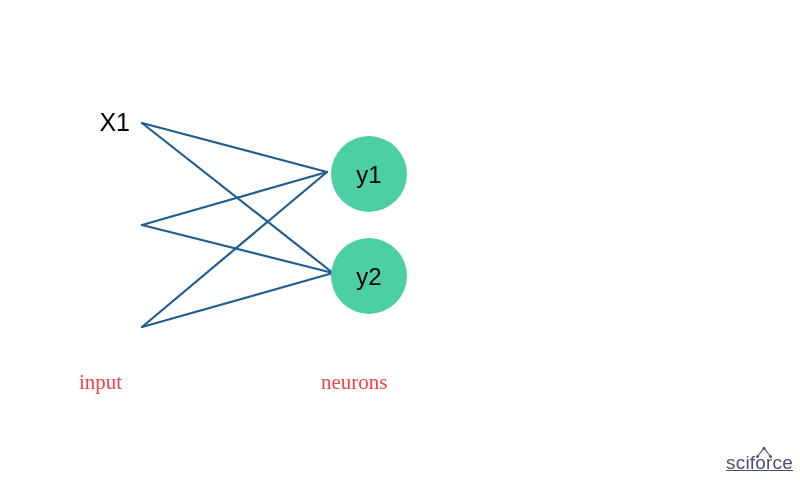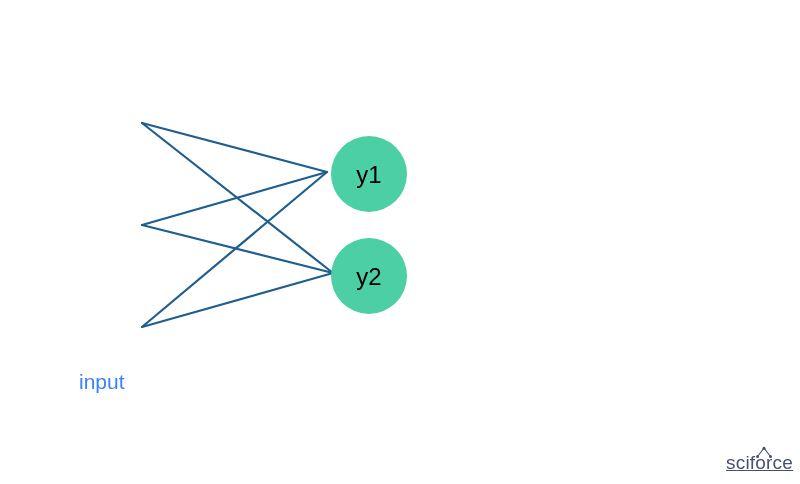--- a/index.html
+++ b/index.html
@@ -38,22 +38,22 @@
     text-align: right;
     width: 60px;
   }
   #input-label-x1 { left: 70px; top: 108px; }
   #input-label-x2 { left: 70px; top: 210px; }
   #input-label-x3 { left: 70px; top: 312px; }
 
   .column-caption {
     position: absolute;
     font-size: 21px;
-    font-family: Liberation Sans, sans-serif;
-    color: #3b82f6;
+    font-family: Liberation Serif, serif;
+    color: #ef4444;
     white-space: nowrap;
   }
   #caption-input { left: 79px; top: 370px; }
   #caption-neurons { left: 321px; top: 370px; }
 
   .neuron-text {
     font-size: 24px;
     font-family: "Liberation Sans", sans-serif;
     fill: #000000;
   }
@@ -103,22 +103,24 @@
       <circle cx="369" cy="174" r="38" fill="#4CCFA4"></circle>
       <text class="neuron-text" x="369" y="174" text-anchor="middle" dominant-baseline="central">y1</text>
     </g>
 
     <g>
       <circle cx="369" cy="276" r="38" fill="#4CCFA4"></circle>
       <text class="neuron-text" x="369" y="276" text-anchor="middle" dominant-baseline="central">y2</text>
     </g>
   </svg>
 
+  <div class="input-label" id="input-label-x1">X1</div>
 
   <div class="column-caption" id="caption-input">input</div>
+  <div class="column-caption" id="caption-neurons">neurons</div>
 
   <div id="logo">
     <svg class="logo-mark" viewBox="0 0 18 12">
       <path d="M2.5 10.5 L9 2.2 L15.5 10.5" fill="none" stroke="#4a5072" stroke-width="1.1" stroke-linejoin="round"></path>
       <circle cx="2.5" cy="10.5" r="1.5" fill="#4a5072"></circle>
       <circle cx="9" cy="2.2" r="1.5" fill="#4a5072"></circle>
       <circle cx="15.5" cy="10.5" r="1.5" fill="#4a5072"></circle>
     </svg>
     <div class="logo-word">sciforce</div>
   </div>

